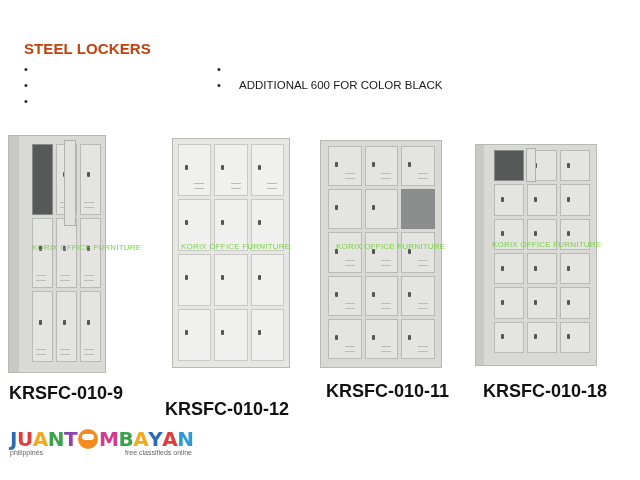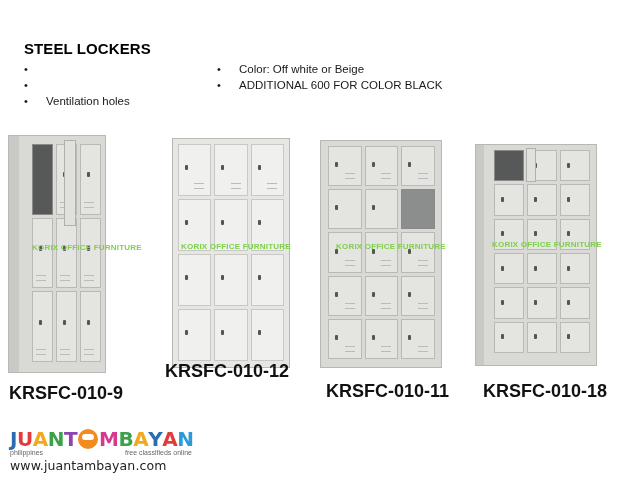--- a/index.html
+++ b/index.html
@@ -1,20 +1,20 @@
 <!DOCTYPE html>
 <html><head>
   <meta charset="utf-8">
   <style>
     * { box-sizing: border-box; margin: 0; padding: 0; }
     html, body { width: 640px; height: 480px; background: #ffffff; overflow: hidden; }
     body { position: relative; font-family: "Liberation Sans", "DejaVu Sans", sans-serif; color: #111; }
 
     .header { position: absolute; left: 24px; top: 40px; }
-    .title { font-weight: bold; font-size: 15px; letter-spacing: 0.1px; color: #000000; }
+    .title { font-weight: bold; font-size: 15px; letter-spacing: 0.1px; color: #c2410c; }
     .features { position: absolute; left: 24px; top: 61px; width: 420px; }
     .col { position: absolute; top: 0; }
     .col.left { left: 0; }
     .col.right { left: 193px; }
     .bullet-item { display: flex; font-size: 11.5px; line-height: 16px; color: #1a1a1a; white-space: nowrap; }
     .bullet-item .dot { width: 22px; font-size: 11px; }
 
     .product { position: absolute; }
     .label { position: absolute; font-weight: bold; font-size: 18px; color: #111; white-space: nowrap; }
 
@@ -22,21 +22,21 @@
     .locker { position: absolute; background: #d9d9d6; border: 1px solid #b8b8b4; }
     .locker .side { position: absolute; top: 0; bottom: 0; left: 0; width: 10px; background: #c9c9c6; }
     .grid { position: absolute; display: grid; gap: 3px; }
     .door { position: relative; background: #e4e4e1; border: 1px solid #b9b9b5; }
     .door.white { background: #f0f0ee; border-color: #c8c8c4; }
     .door .lock { position: absolute; left: 6px; top: 40%; width: 3px; height: 5px; background: #555; border-radius: 1px; }
     .door .vent { position: absolute; right: 6px; bottom: 6px; width: 10px; height: 6px; border-top: 1px solid #bbb; border-bottom: 1px solid #bbb; }
     .door.open { background: #575959; border-color: #8a8a88; }
     .opendoor { position: absolute; background: #e0e0dd; border: 1px solid #b0b0ac; }
 
-    .watermark { position: absolute; font-weight: bold; font-size: 8px; color: #7ed04b; white-space: nowrap; letter-spacing: 0.2px; }
+    .watermark { position: absolute; font-weight: normal; font-size: 8px; color: #7ed04b; white-space: nowrap; letter-spacing: 0.2px; }
 
     
     .logo { position: absolute; left: 10px; top: 428px; width: 190px; height: 50px; }
     .logo-word { position: absolute; top: 0; left: 0; font-family: "DejaVu Sans", sans-serif; font-size: 20px; font-weight: bold; letter-spacing: -0.5px; line-height: 22px; white-space: nowrap; }
     .logo-word span { display: inline-block; }
     .mascot { display: inline-block; width: 20px; height: 20px; border-radius: 50%; background: #f28c1e; vertical-align: -3px; position: relative; margin: 0 1px; }
     .mascot::after { content: ""; position: absolute; left: 4px; top: 5px; width: 12px; height: 6px; background: #fff; border-radius: 4px; }
     .logo-sub { position: absolute; top: 21px; left: 0; width: 182px; font-size: 7px; color: #666; display: flex; justify-content: space-between; }
     .logo-url { position: absolute; top: 30px; left: 0; font-family: "DejaVu Sans", sans-serif; font-size: 12.5px; color: #222; white-space: nowrap; letter-spacing: 0.1px; }
   </style>
@@ -49,27 +49,25 @@
 <div class="features">
   <div class="col left">
     <div class="bullet-item">
         <span class="dot">•</span>
       </div>
     <div class="bullet-item">
         <span class="dot">•</span>
       </div>
     <div class="bullet-item">
         <span class="dot">•</span>
-        <span>Ventilation holes</span>
       </div>
   </div>
   <div class="col right">
     <div class="bullet-item">
         <span class="dot">•</span>
-        <span>Color: Off white or Beige</span>
       </div>
     <div class="bullet-item">
         <span class="dot">•</span>
         <span>ADDITIONAL 600 FOR COLOR BLACK</span>
       </div>
   </div>
 </div>
 
 <div class="product">
   <div class="locker" style="left:8px; top:135px; width:98px; height:238px;">
@@ -153,21 +151,21 @@
         </div>
       <div class="door white">
           <div class="lock"></div>
         </div>
       <div class="door white">
           <div class="lock"></div>
         </div>
     </div>
   </div>
   <div class="watermark" style="left:181px; top:242px;">KORIX OFFICE FURNITURE</div>
-  <div class="label" style="left:165px; top:361px;">KRSFC-010-12</div>
+  <div class="label" style="left:165px; top:399px;">KRSFC-010-12</div>
 </div>
 
 <div class="product">
   <div class="locker" style="left:320px; top:140px; width:122px; height:228px;">
     <div class="grid" style="left:7px; top:5px; right:6px; bottom:8px; grid-template-columns:repeat(3,1fr); grid-template-rows:repeat(5,1fr);">
       <div class="door">
           <div class="lock"></div>
           <div class="vent"></div>
         </div>
       <div class="door">
@@ -291,14 +289,13 @@
 </div>
 
 <div class="logo">
   <div class="logo-word">
     <span style="color:#2b6cb0;">J</span><span style="color:#e23b3b;">U</span><span style="color:#f2a91e;">A</span><span style="color:#3aa34a;">N</span><span style="color:#8e44ad;">T</span><span class="mascot"></span><span style="color:#d63a8c;">M</span><span style="color:#3aa34a;">B</span><span style="color:#f2a91e;">A</span><span style="color:#2b6cb0;">Y</span><span style="color:#e23b3b;">A</span><span style="color:#2b9ad6;">N</span>
   </div>
   <div class="logo-sub">
     <span>philippines</span>
     <span>free classifieds online</span>
   </div>
-  <div class="logo-url">www.juantambayan.com</div>
 </div>
 
 </body></html>

